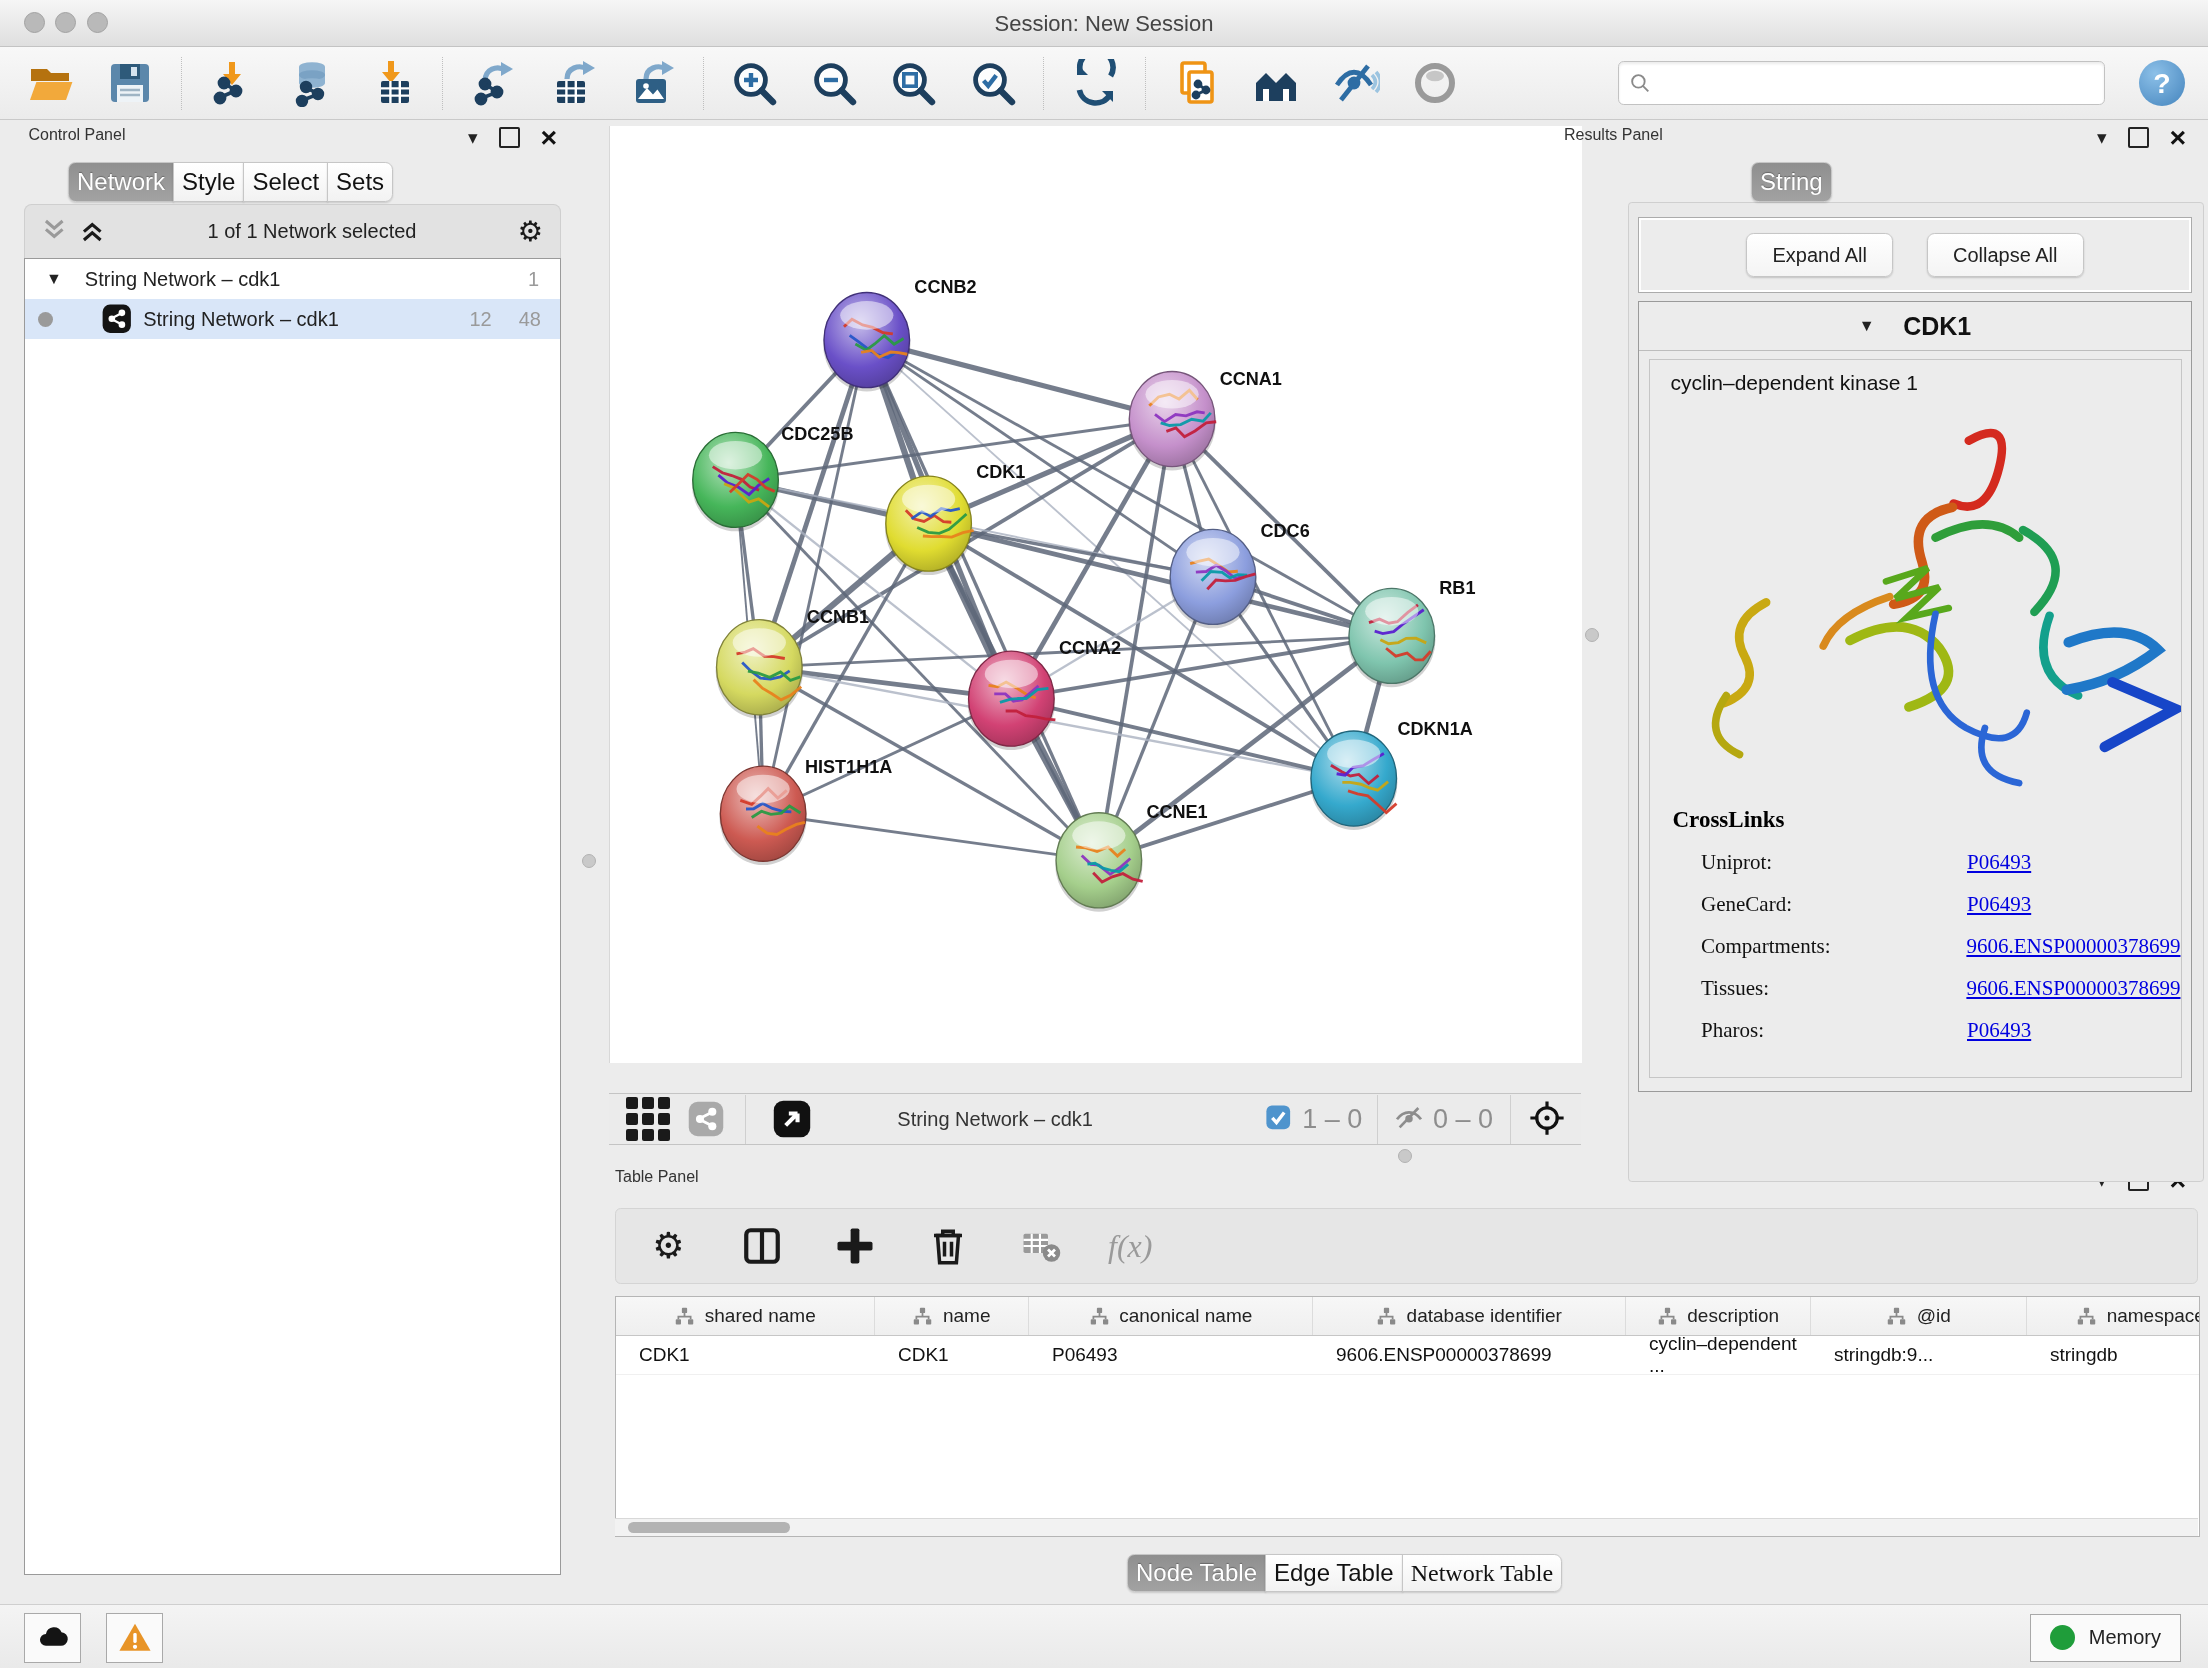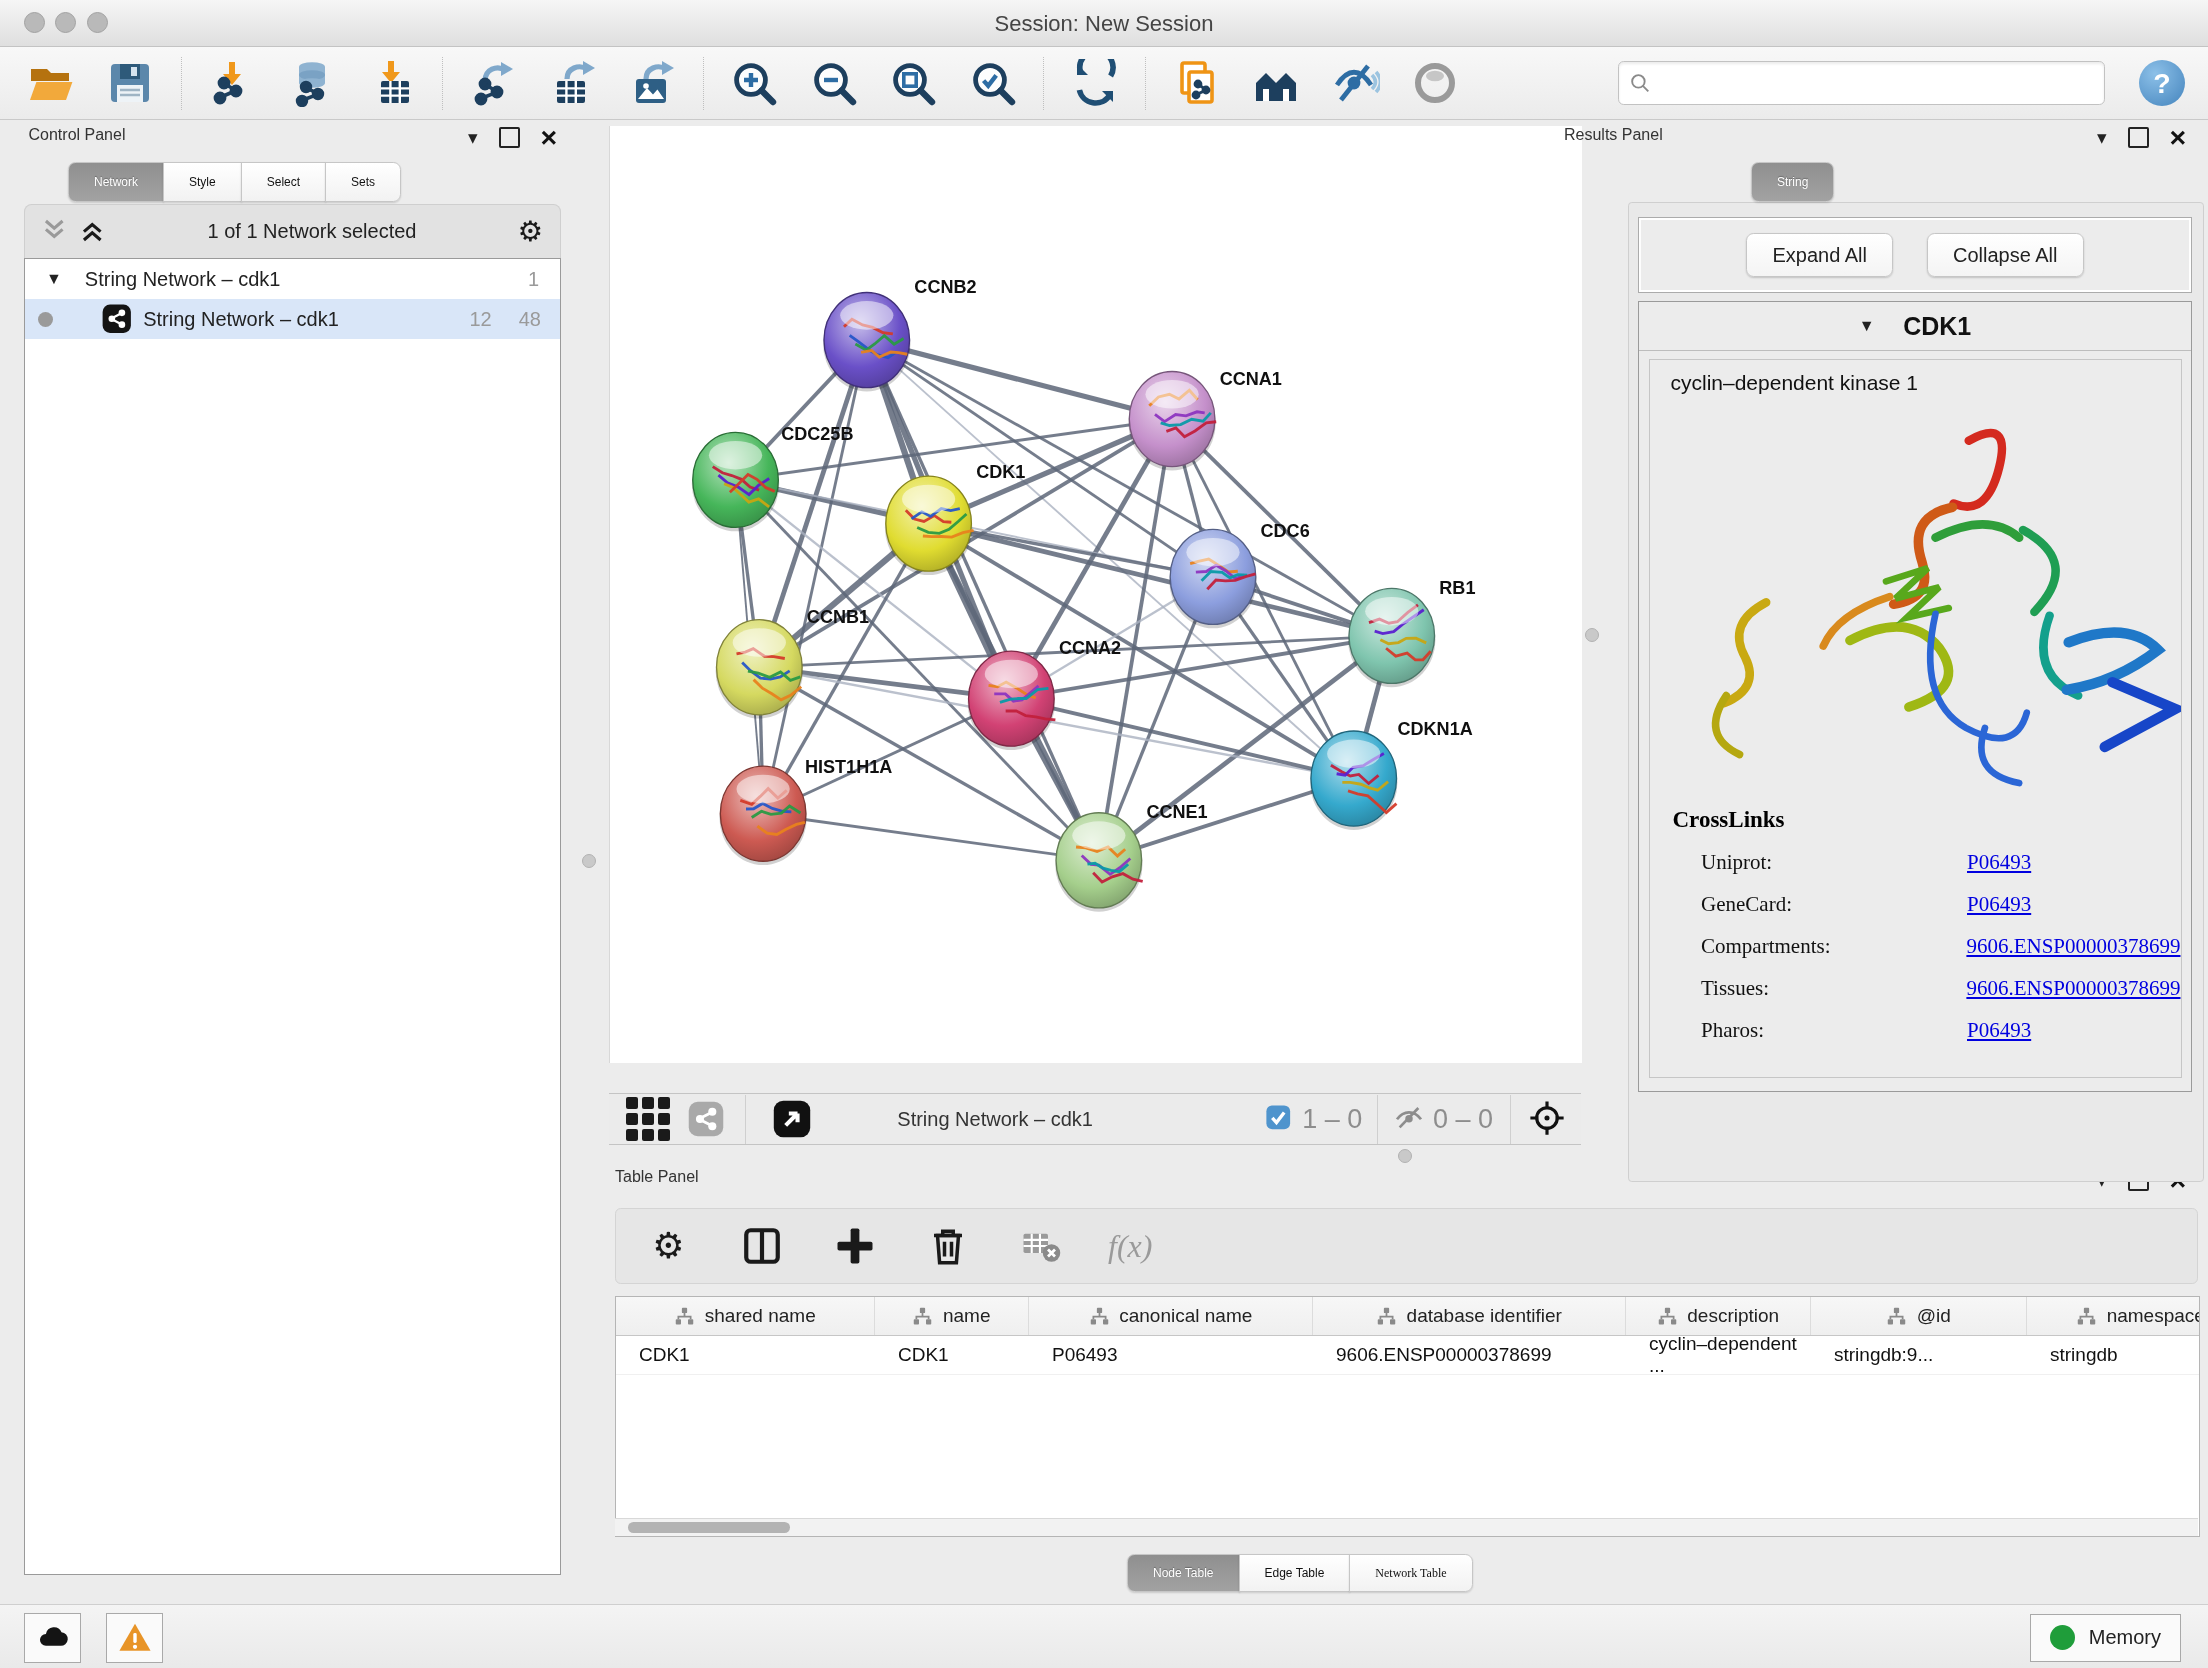--- a/index.html
+++ b/index.html
@@ -24,22 +24,22 @@
   .searchbox input{border:none;outline:none;font-size:19px;flex:1;background:transparent;}
   .help-btn{width:46px;height:46px;border-radius:50%;background:radial-gradient(circle at 35% 30%,#8cc0e8,#4484bd);
     color:#fff;font-size:28.5px;font-weight:bold;display:flex;align-items:center;justify-content:center;cursor:pointer;}
   
   .panel-title{font-size:16px;color:#333;}
   .panel-ctrls{display:flex;align-items:center;gap:21px;}
   .pc-min{font-size:19px;color:#222;line-height:1;cursor:pointer;}
   .pc-float{width:17px;height:17px;border:2.4px solid #222;border-radius:1.9px;cursor:pointer;}
   .pc-close{font-size:28.5px;font-weight:bold;color:#111;line-height:0.7;cursor:pointer;}
   .seg-row{display:flex;}
-  .seg{height:38px;padding:0 25px;background:linear-gradient(#ffffff,#f2f2f2);border:1px solid #c6c6c6;
-    font-size:12px;display:flex;align-items:center;justify-content:center;color:#111;cursor:pointer;
+  .seg{height:38px;padding:0 8px;background:linear-gradient(#ffffff,#f2f2f2);border:1px solid #c6c6c6;
+    font-size:24px;display:flex;align-items:center;justify-content:center;color:#111;cursor:pointer;
     margin-left:-1px;box-shadow:0 1px 1.9px rgba(0,0,0,.15);}
   .seg:first-child{border-radius:7.6px 0 0 7.6px;margin-left:0;}
   .seg:last-child{border-radius:0 7.6px 7.6px 0;}
   .seg.sel{background:linear-gradient(#8f8f8f,#a2a2a2);color:#fff;text-shadow:0 -1px 1px rgba(0,0,0,.3);}
   
   .cp-sub{left:24px;top:204px;width:535px;height:53px;background:#e2e2e2;border:1px solid #cfcfcf;
     border-bottom:none;border-radius:7.6px 7.6px 0 0;display:flex;align-items:center;}
   .tree-box{left:24px;top:258px;width:535px;height:1315px;background:#fff;border:1.4px solid #9a9a9a;}
   .tree-row{height:40px;display:flex;align-items:center;font-size:20px;}
   .tree-row .count{color:#9a9a9a;}

